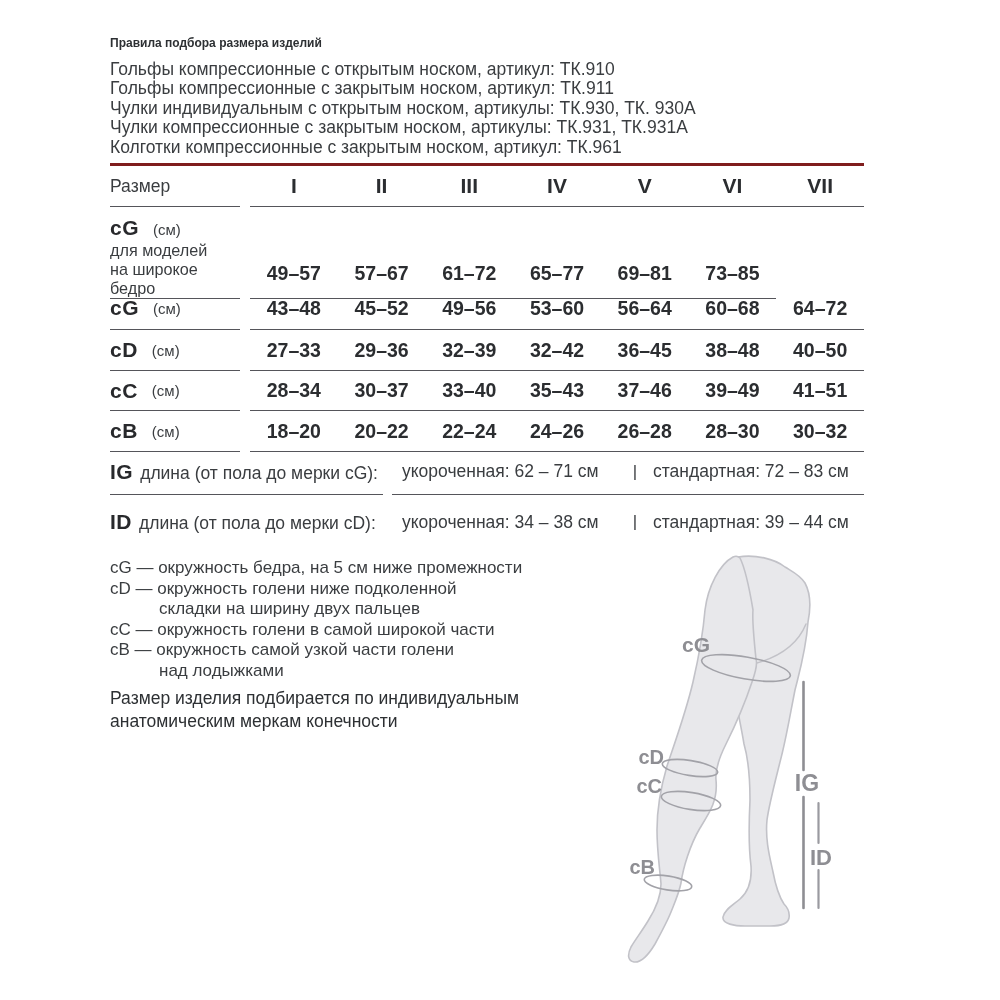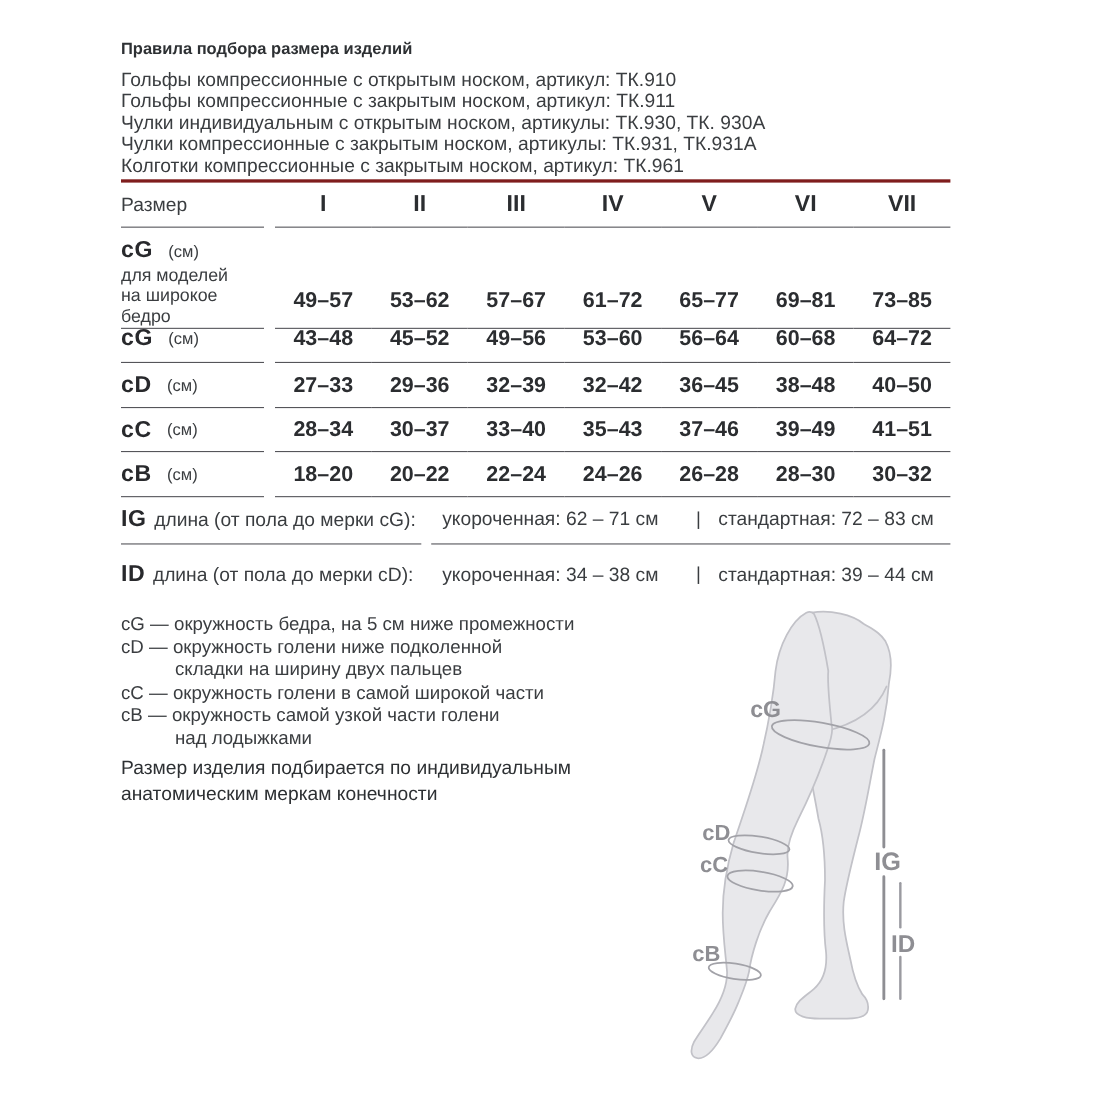--- a/index.html
+++ b/index.html
@@ -2,21 +2,21 @@
 <html><head>
 <meta charset="utf-8">
 <style>
   html,body{margin:0;padding:0;background:#ffffff;}
   .page{
     position:relative;width:1000px;height:1000px;background:#ffffff;overflow:hidden;
     font-family:"Liberation Sans","DejaVu Sans",sans-serif;color:#333639;
   }
   
   .header{position:absolute;left:110px;top:36px;width:640px;}
-  .title{font-size:15px;font-weight:bold;color:#2d3033;margin-bottom:10px;}
+  .title{font-size:12px;font-weight:bold;color:#2d3033;margin-bottom:10px;}
   .product{font-size:17.5px;line-height:19.4px;white-space:nowrap;color:#3a3d40;}
   
   .size-table{position:absolute;left:110px;top:163px;width:754px;border-top:3px solid #7f1d1d;}
   .trow{display:grid;grid-template-columns:130px 10px repeat(7,1fr);box-sizing:border-box;}
   .trow .tlabel,.trow .tcell{border-bottom:1.5px solid #55555a;box-sizing:border-box;}
   .trow .tgap{border-bottom:none;}
   .row-head{height:41px;}
   .row-wide{height:80px;}
   .row-cg{height:43px;}
   .row-cd{height:41px;}
@@ -87,21 +87,20 @@
       <div class="tlabel">
         <div>
           <span class="mlabel">cG</span><span class="munit">(см)</span>
         </div>
         <div class="mnote">для моделей</div>
         <div class="mnote">на широкое</div>
         <div class="mnote">бедро</div>
       </div>
       <div class="tgap"></div>
       <div class="tcell">49–57</div>
-      <div class="tcell">53–62</div>
       <div class="tcell">57–67</div>
       <div class="tcell">61–72</div>
       <div class="tcell">65–77</div>
       <div class="tcell">69–81</div>
       <div class="tcell">73–85</div>
     </div>
 
     <div class="trow row-cg">
       <div class="tlabel">
         <span class="mlabel">cG</span>

